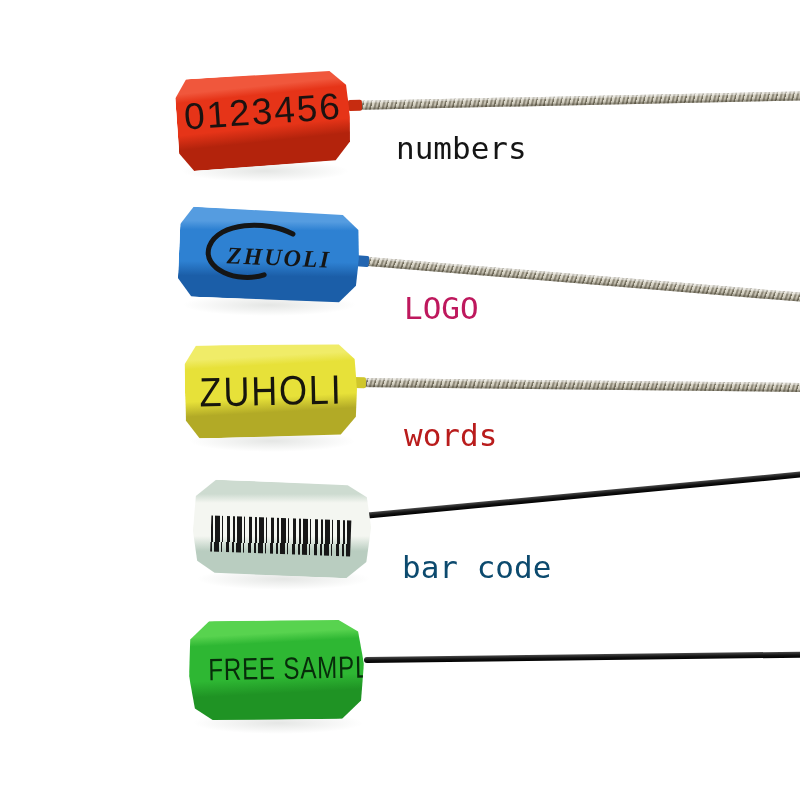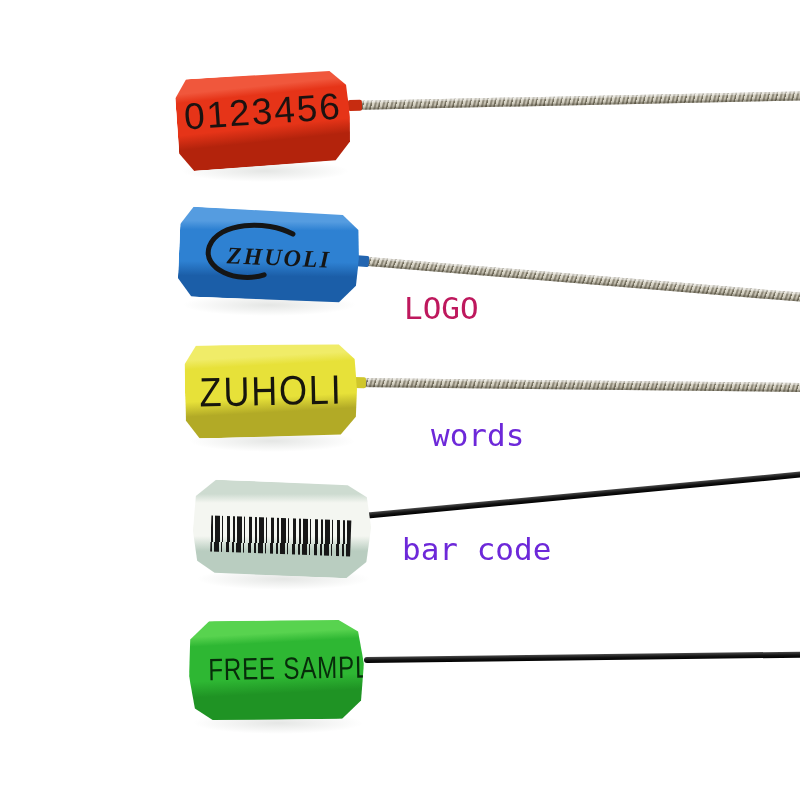--- a/index.html
+++ b/index.html
@@ -70,48 +70,49 @@
 
 <div class="stage" style="background: rgb(255, 255, 255);">
 
   <div class="shadow" style="left:180px; top:160px; width:170px;"></div>
   <div class="cable steel" style="left:348px; top:101px; width:458px; transform:rotate(-1.2deg);">
     <span class="ferrule" style="background:#c72c10;"></span>
   </div>
   <div class="seal" style="left: 177px; top: 74px; width: 173px; height: 92px; transform: rotate(-4deg); --top: #f0573c; --main: #e63418; --dark: #b3230c; --text: #1c1210;">
     <span class="imprint imprint-numbers">0123456</span>
   </div>
+  <div class="caption" style="left: 396px; top: 133px; color: rgb(21, 21, 21);">numbers</div>
 
   <div class="shadow" style="left:182px; top:294px; width:175px;"></div>
   <div class="cable steel" style="left:355px; top:256px; width:452px; transform:rotate(4.7deg);">
     <span class="ferrule" style="background:#2365b0;"></span>
   </div>
   <div class="seal" style="left: 179px; top: 210px; width: 180px; height: 90px; transform: rotate(2.5deg); --top: #559ce0; --main: #2e81d2; --dark: #1b5ea8; --text: #10161c;">
     <svg class="logo-svg" viewBox="0 0 150 64">
       <path d="M 97 11 C 70 -2 22 2 14 27 C 7 50 44 63 70 53" fill="none" stroke="#151515" stroke-width="5" stroke-linecap="round"></path>
       <text x="32" y="43" class="logo-text">ZHUOLI</text>
     </svg>
   </div>
   <div class="caption" style="left: 404px; top: 293px; color: #be185d;">LOGO</div>
 
   <div class="shadow" style="left:188px; top:430px; width:168px;"></div>
   <div class="cable steel" style="left:352px; top:378px; width:455px; transform:rotate(0.64deg);">
     <span class="ferrule" style="background:#cfc62c;"></span>
   </div>
   <div class="seal" style="left: 185px; top: 344px; width: 172px; height: 93px; transform: rotate(-1.2deg); --top: #f0ec68; --main: #e7e139; --dark: #b2aa26; --text: #17160d;">
     <span class="imprint imprint-words">ZUHOLI</span>
   </div>
-  <div class="caption" style="left: 404px; top: 420px; color: #6d28d9; margin-left: 27px;">words</div>
+  <div class="caption" style="left: 404px; top: 420px; color: #b91c1c;">words</div>
 
   <div class="shadow" style="left:196px; top:568px; width:175px;"></div>
   <div class="cable black" style="left:362px; top:513px; width:444px; transform:rotate(-5.4deg);"></div>
   <div class="seal rounded" style="left: 193px; top: 482px; width: 178px; height: 94px; transform: rotate(2deg); --top: #cddbd0; --main: #f4f6f1; --dark: #b9cdc0; --bars: #171717;">
     <div class="barcode"></div>
   </div>
-  <div class="caption" style="left: 402px; top: 534px; color: #6d28d9;">bar code</div>
+  <div class="caption" style="left: 402px; top: 552px; color: #0c4a6e;">bar code</div>
 
   <div class="shadow" style="left:192px; top:712px; width:172px;"></div>
   <div class="cable black" style="left:364px; top:657px; width:442px; transform:rotate(-0.7deg);"></div>
   <div class="seal rounded" style="left: 189px; top: 620px; width: 175px; height: 100px; transform: rotate(-1deg); --top: #58d34f; --main: #2eb733; --dark: #1f9324; --text: #072c0a;">
     <span class="imprint imprint-sample">FREE SAMPLE</span>
   </div>
 
 </div>
 
 </body></html>

